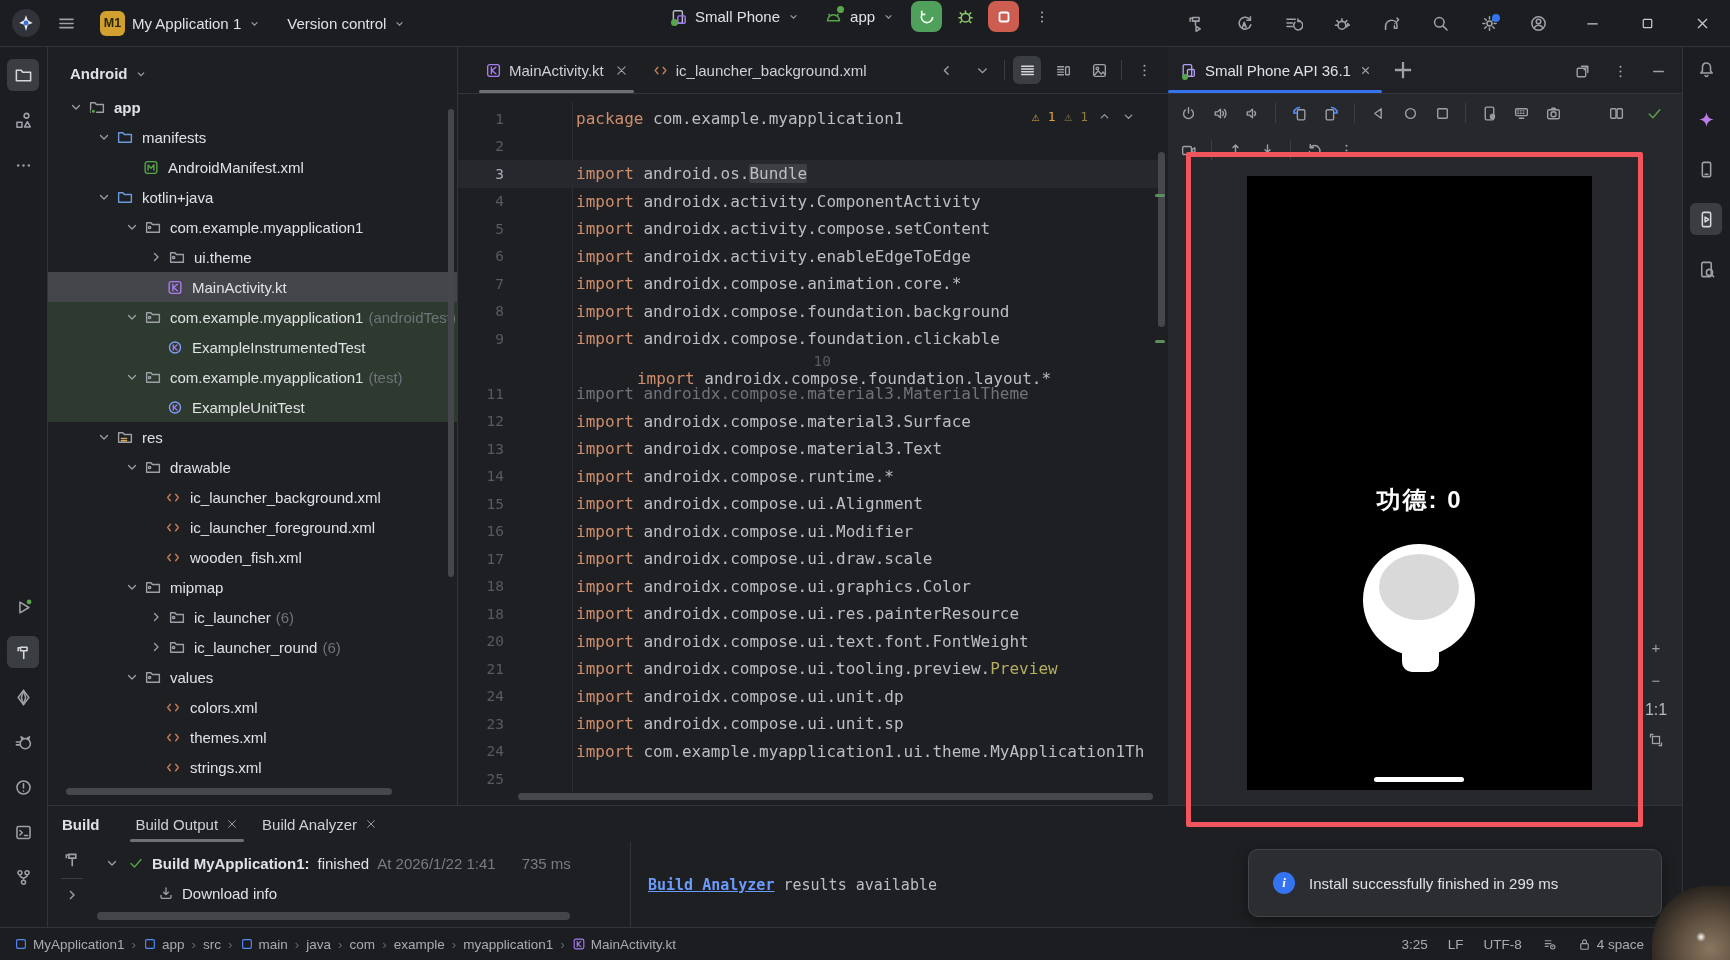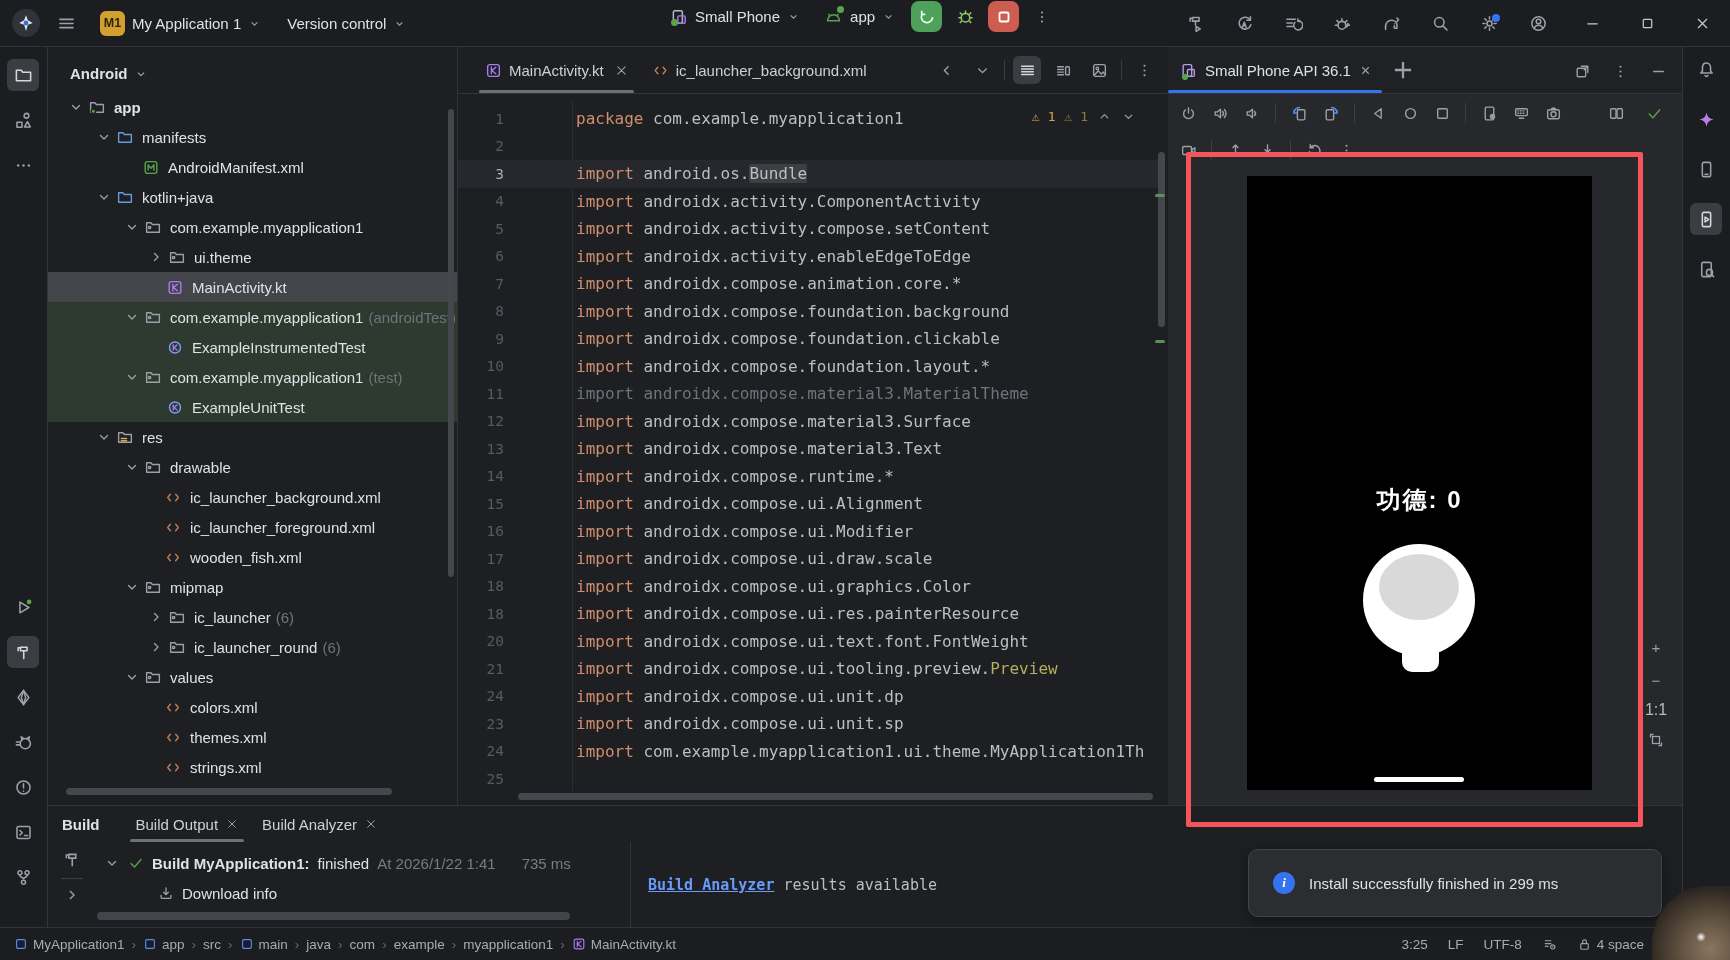--- a/index.html
+++ b/index.html
@@ -831,21 +831,21 @@
             <span class="ct"><span class="tk">import </span><span class="tt">androidx.compose.animation.core.*</span></span>
           </div>
           <div class="cl" style="top: 203.5px;">
             <span class="num">8</span>
             <span class="ct"><span class="tk">import </span><span class="tt">androidx.compose.foundation.background</span></span>
           </div>
           <div class="cl" style="top: 231px;">
             <span class="num">9</span>
             <span class="ct"><span class="tk">import </span><span class="tt">androidx.compose.foundation.clickable</span></span>
           </div>
-          <div class="cl" style="top: 258.5px;">
+          <div class="cl" style="top: 258.5px; flex-direction: column;">
             <span class="num">10</span>
             <span class="ct"><span class="tk">import </span><span class="tt">androidx.compose.foundation.layout.*</span></span>
           </div>
           <div class="cl" style="top: 286px;">
             <span class="num">11</span>
             <span class="ct"><span class="tdim">import androidx.compose.material3.MaterialTheme</span></span>
           </div>
           <div class="cl" style="top: 313.5px;">
             <span class="num">12</span>
             <span class="ct"><span class="tk">import </span><span class="tt">androidx.compose.material3.Surface</span></span>

